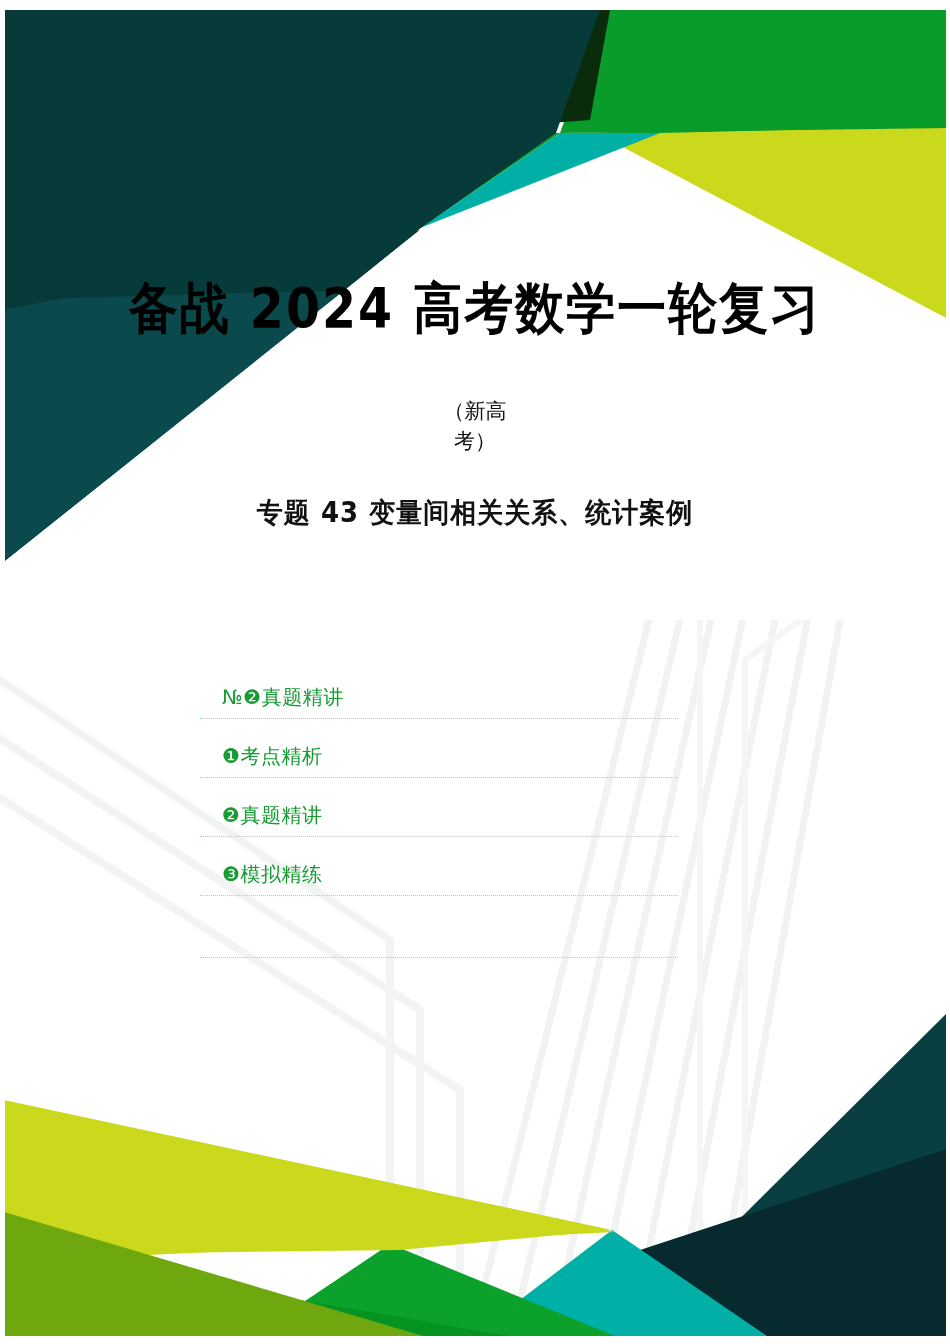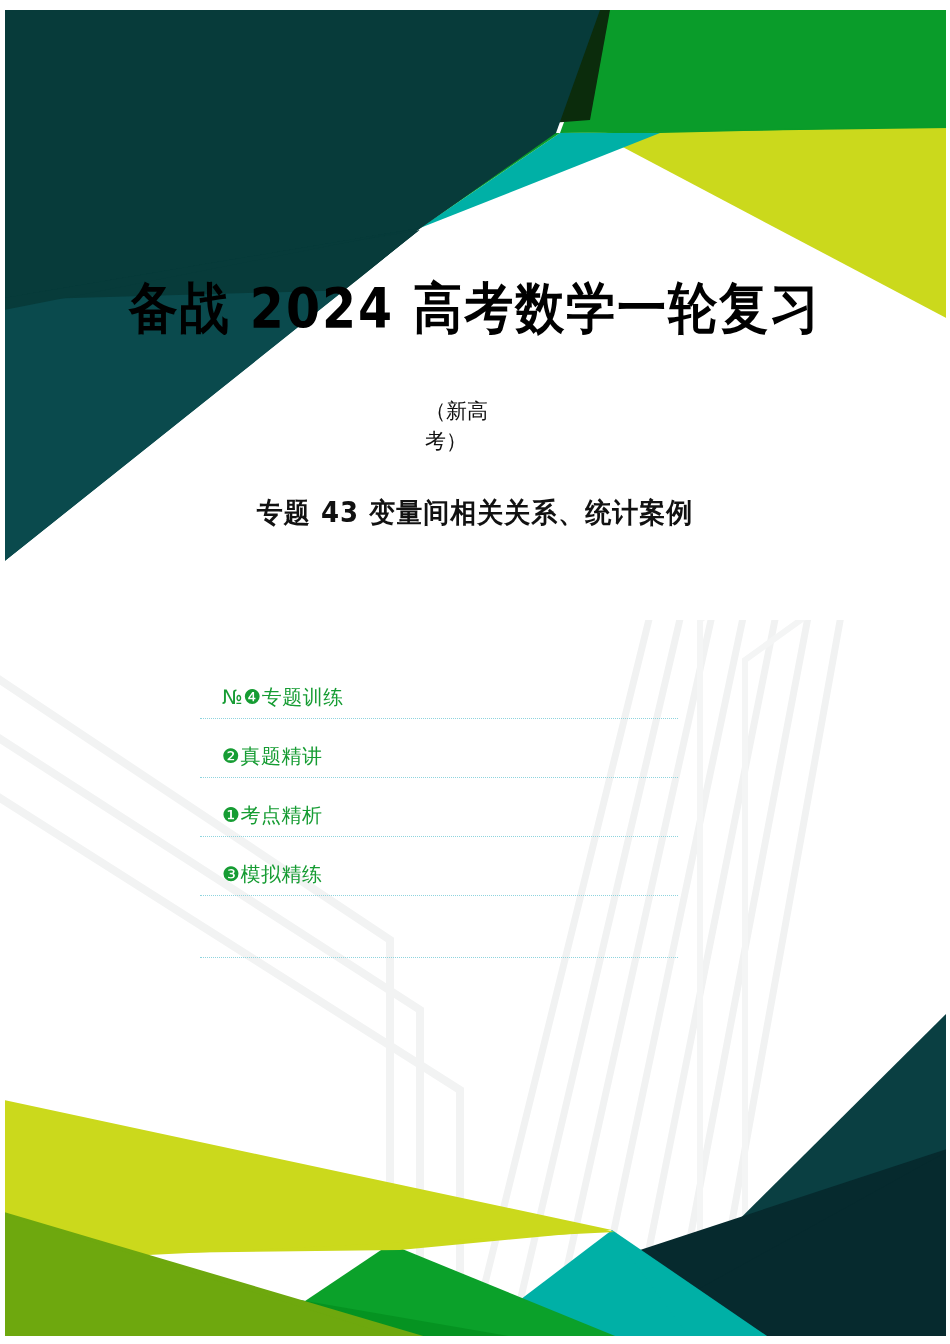--- a/index.html
+++ b/index.html
@@ -46,21 +46,21 @@
     color:#000000;
     white-space:nowrap;
     transform:scaleY(1.12);
     transform-origin:center top;
   }
 
   .title-sub{
     position:absolute;
     left:425px; top:396px;
     width:100px;
-    text-align:left;
+    text-align:center;
     font-family:"DejaVu Serif","Liberation Serif",serif;
     font-size:21px;
     font-weight:400;
     line-height:1.45;
     color:#111111;
   }
 
   .title-topic{
     position:absolute;
     left:0; top:494px;
@@ -234,31 +234,31 @@
 
     <div class="title-main">备战 2024 高考数学一轮复习</div>
 
     <div class="title-sub">（新高考）</div>
 
     <div class="title-topic">专题 43 变量间相关关系、统计案例</div>
 
     <div class="toc">
 
       <div class="toc-row">
-        <span class="toc-text">№❹专题训练</span>
+        <span class="toc-text">№❷真题精讲</span>
+        <span class="toc-rule"></span>
+      </div>
+
+      <div class="toc-row">
+        <span class="toc-text">❶考点精析</span>
         <span class="toc-rule"></span>
       </div>
 
       <div class="toc-row">
         <span class="toc-text">❷真题精讲</span>
-        <span class="toc-rule"></span>
-      </div>
-
-      <div class="toc-row">
-        <span class="toc-text">❶考点精析</span>
         <span class="toc-rule"></span>
       </div>
 
 
       <div class="toc-row">
         <span class="toc-text">❸模拟精练</span>
         <span class="toc-rule"></span>
       </div>
 
       <div class="toc-row empty">

